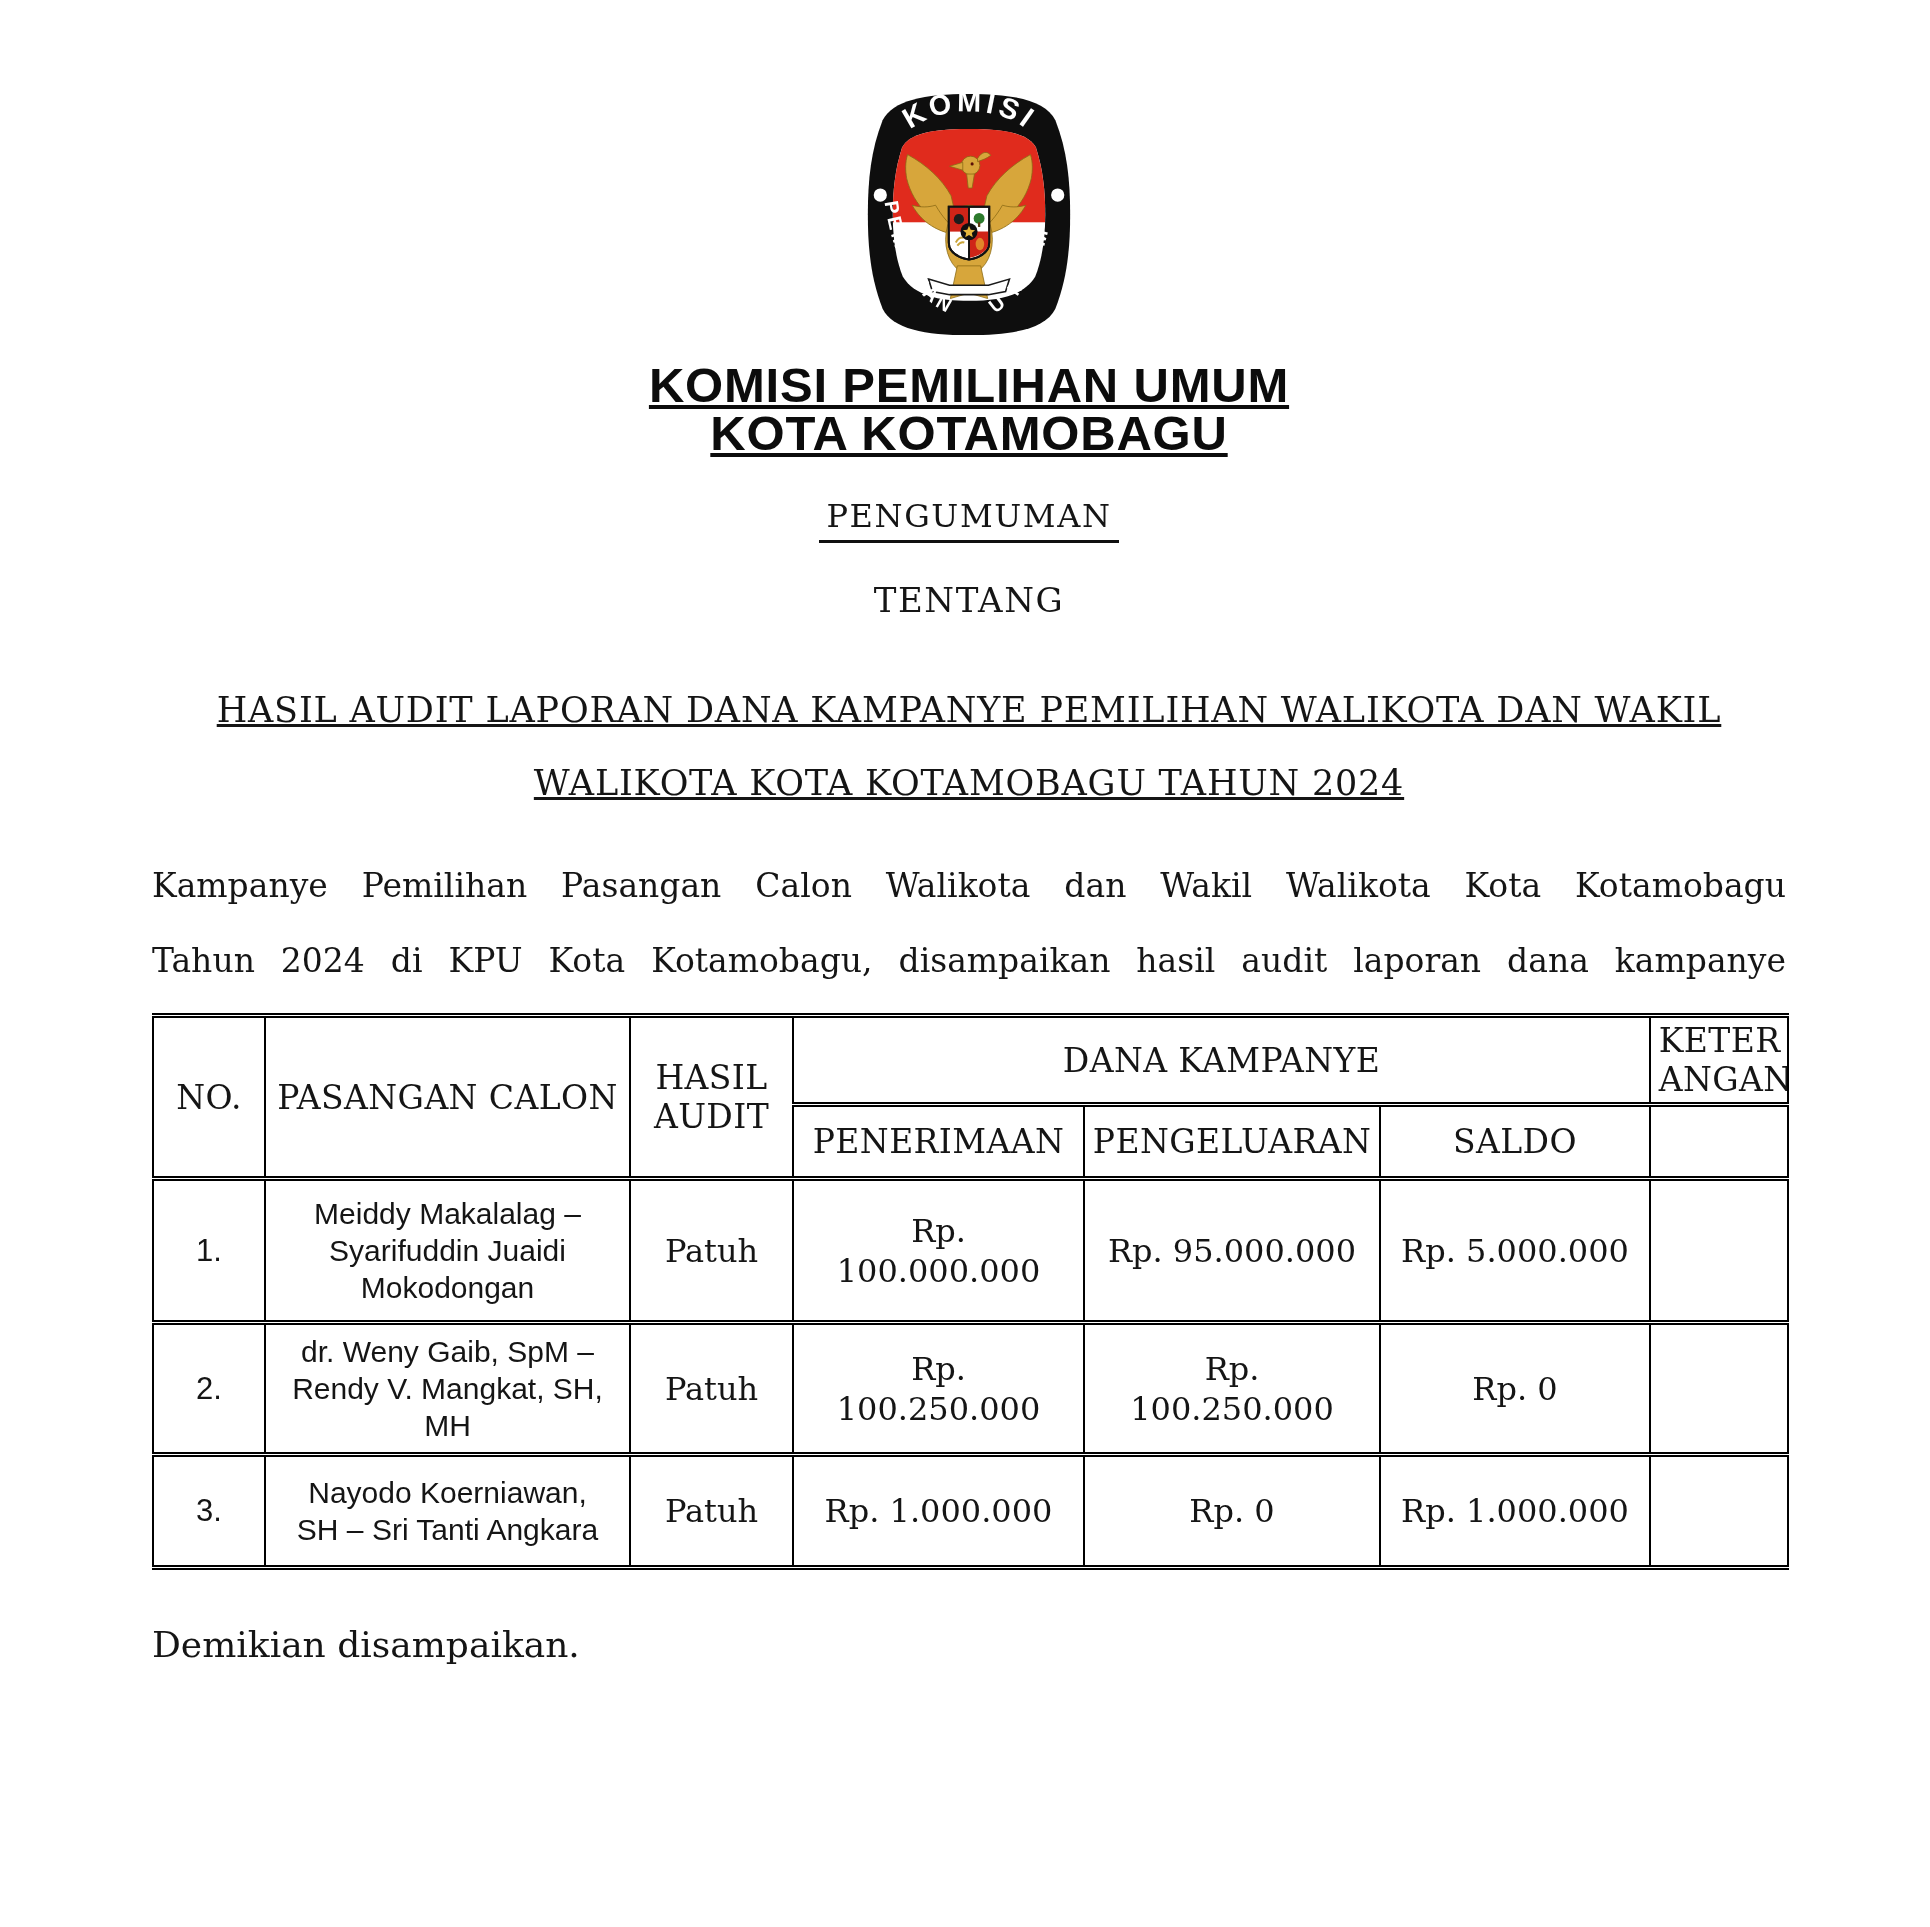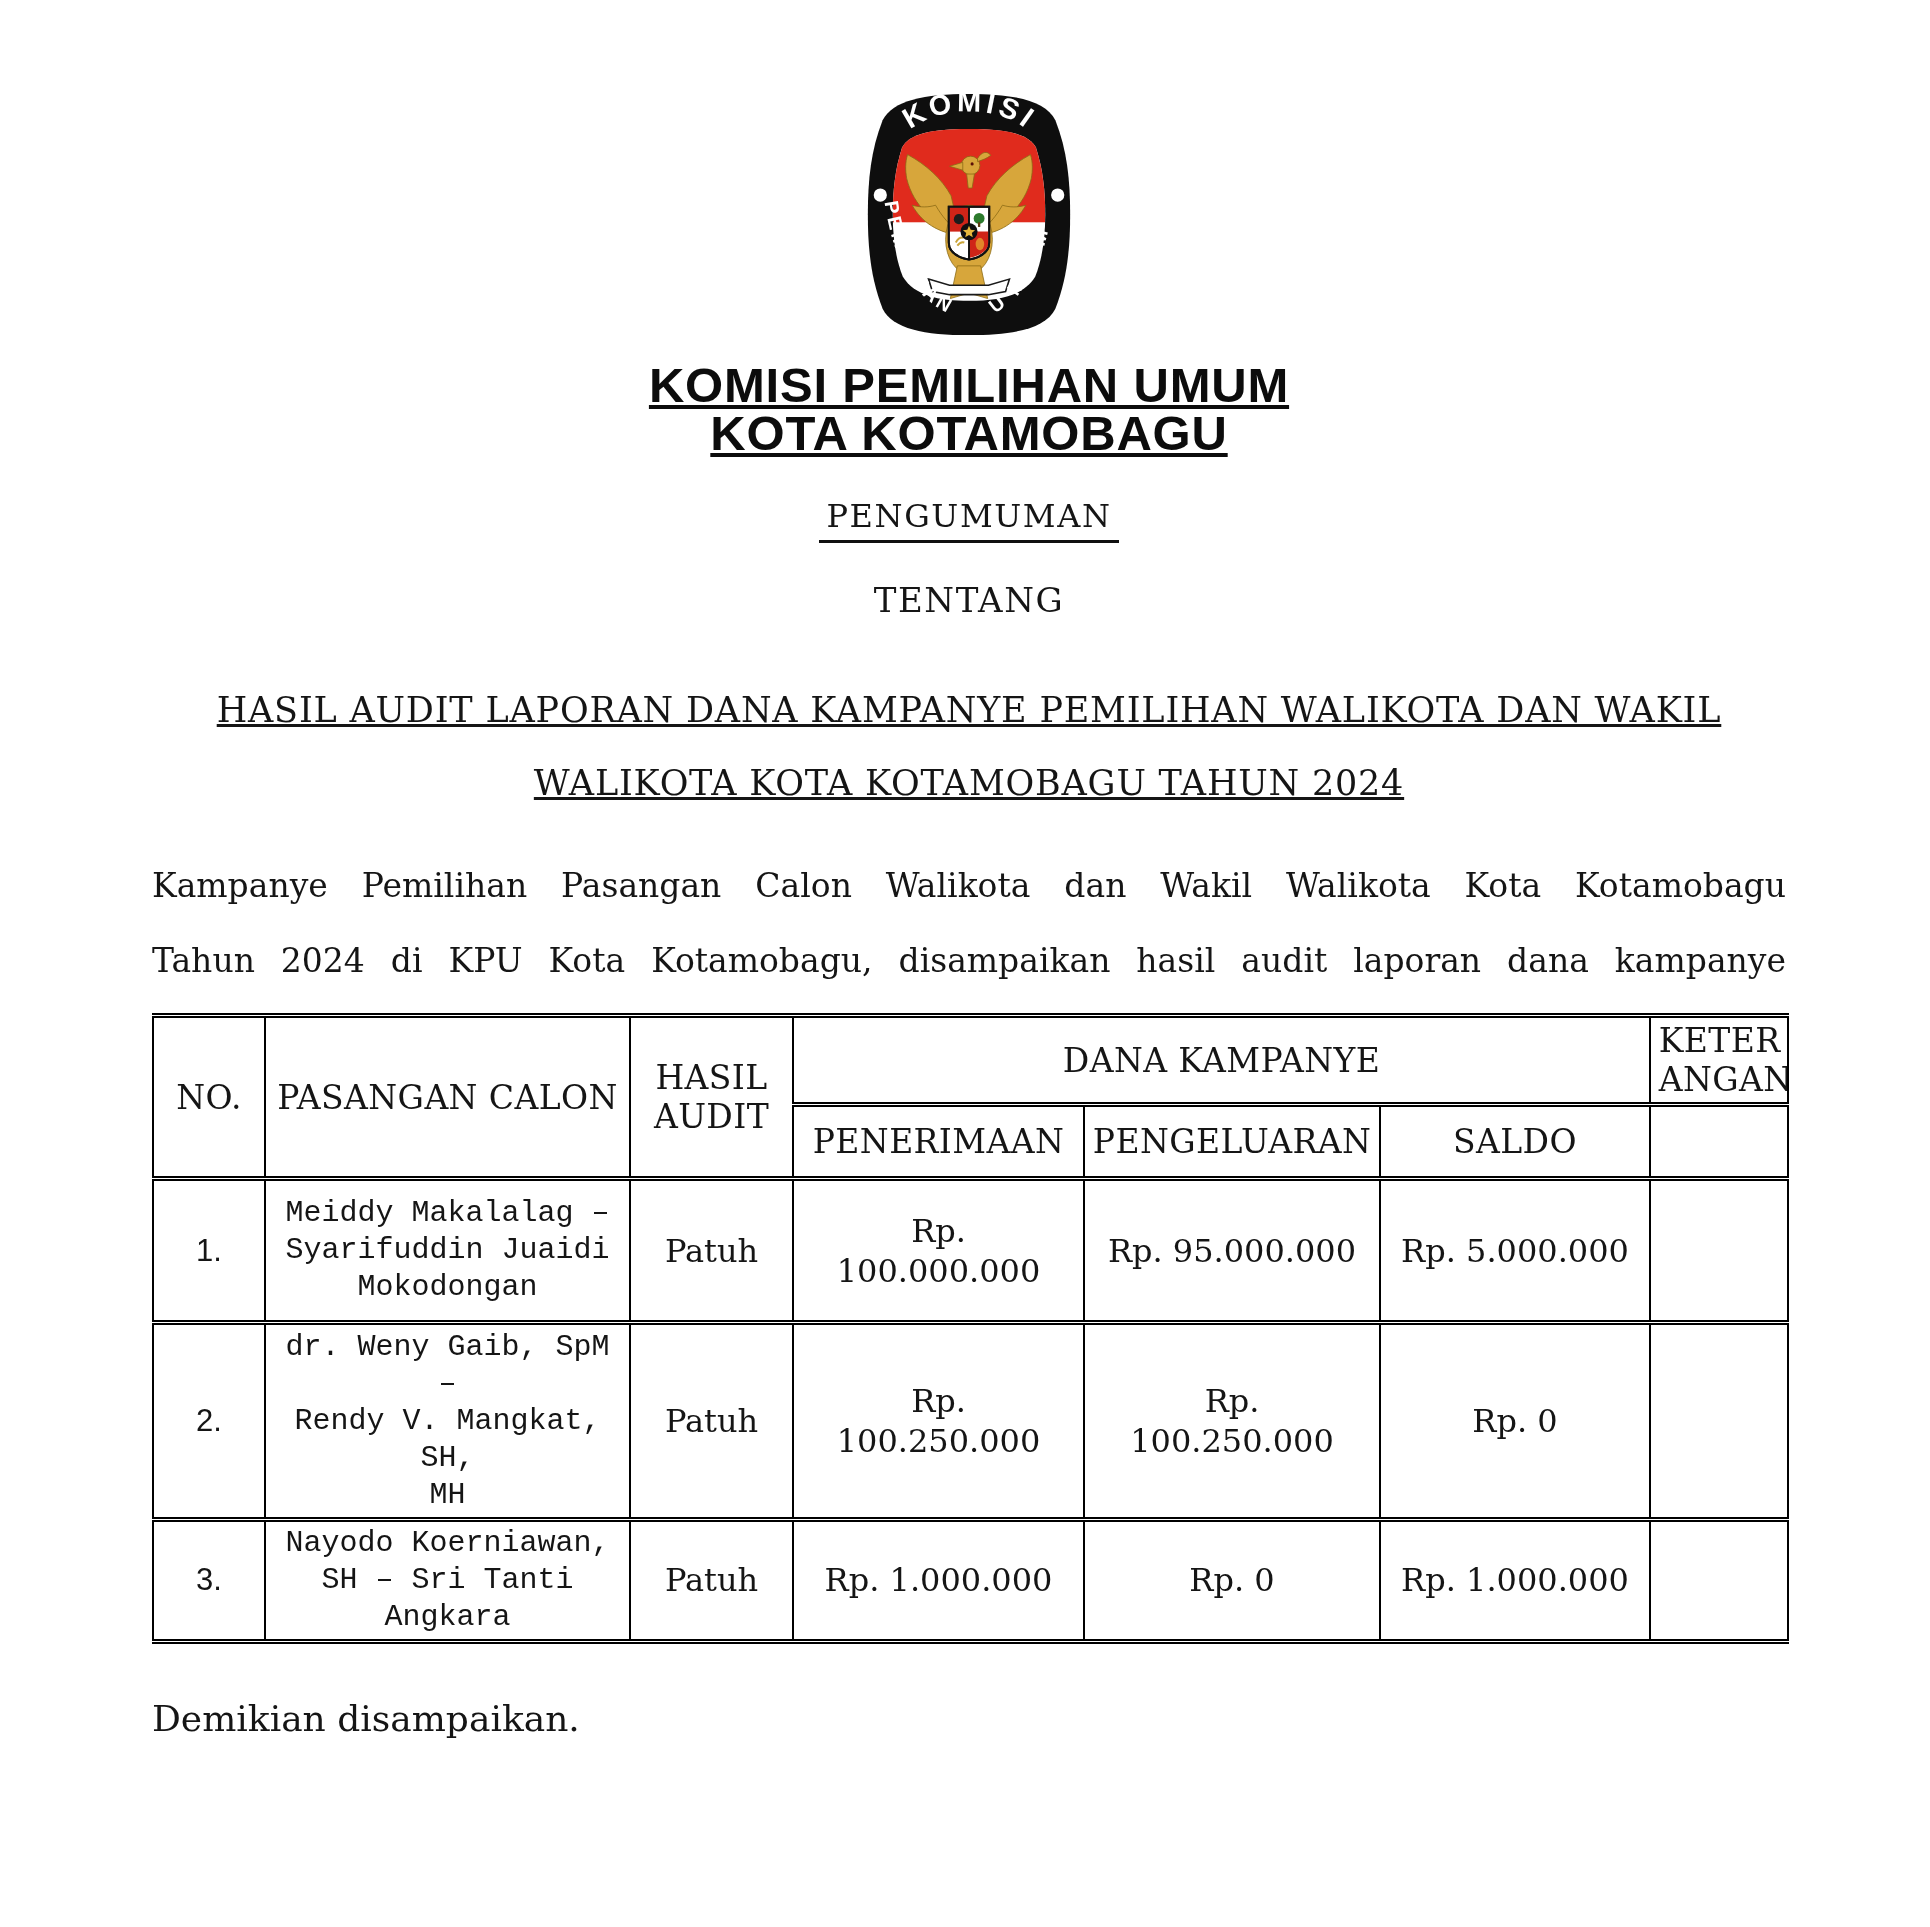--- a/index.html
+++ b/index.html
@@ -28,21 +28,21 @@
   table.audit{margin-top:15.6px;border-collapse:collapse;width:1634px;table-layout:fixed;}
   table.audit th, table.audit td{
       border-left:2.3px solid #000;border-right:2.3px solid #000;
       border-top:5.4px double #000;border-bottom:5.4px double #000;
       text-align:center;vertical-align:middle;padding:3.1px 7.8px;
       overflow:hidden;}
   table.audit th{font-weight:normal;font-size:33px;letter-spacing:0.4px;}
   tr.h1{height:68px;} tr.h2{height:74px;}
   tr.r1{height:144px;} tr.r2{height:132px;} tr.r3{height:113px;}
   td.no{font-family:"Liberation Sans", sans-serif;font-size:31px;}
-  td.pair{font-family:Liberation Mono, monospace;font-size:30px;line-height:37px;white-space:pre-line;}
+  td.pair{font-family:Liberation Sans, sans-serif;font-size:30px;line-height:37px;white-space:pre-line;}
   td.audit-res{font-size:32px;}
   td.money{font-size:32px;line-height:40px;white-space:pre-line;}
 
   .closing{margin-top:54px;font-size:36px;}
 </style>
 </head>
 <body>
 
 <div class="page">
 

